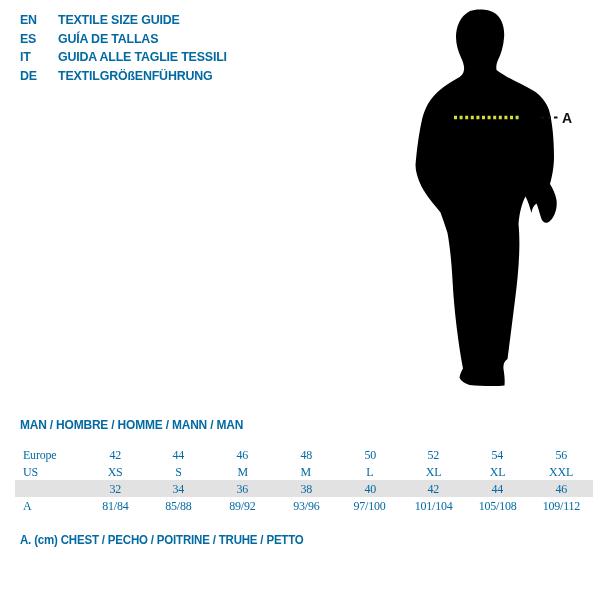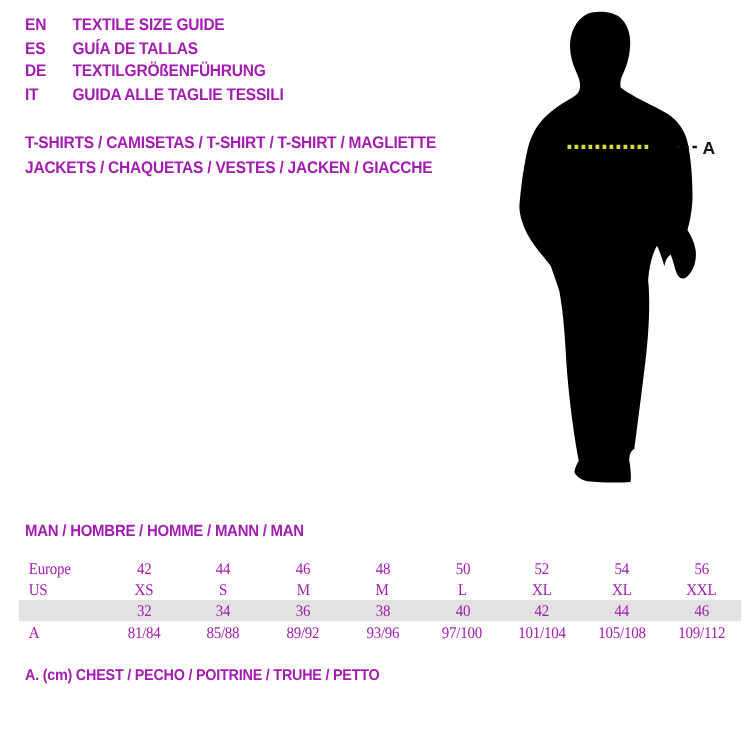--- a/index.html
+++ b/index.html
@@ -1,18 +1,18 @@
 <!DOCTYPE html>
 <html><head>
 <meta charset="utf-8">
 <style>
   html,body{margin:0;padding:0;background:#fff;}
   .canvas{
     position:relative;width:600px;height:600px;background:#ffffff;
-    font-family:"Liberation Sans",sans-serif;color:#a21caf;overflow:hidden;
+    font-family:"Liberation Sans",sans-serif;color:#0369a1;overflow:hidden;
   }
   .cond{display:inline-block;transform:scaleX(0.92);transform-origin:0 50%;letter-spacing:-0.2px;white-space:nowrap;}
   .cond-c{display:inline-block;transform:scaleX(0.92);transform-origin:50% 50%;letter-spacing:-0.2px;white-space:nowrap;}
 
   
   .lang-list{position:absolute;left:20px;top:11px;}
   .lang-row{display:flex;line-height:18.5px;font-size:13.5px;font-weight:bold;}
   .lang-code{width:38px;flex:0 0 38px;}
   
   .categories{position:absolute;left:20px;top:104px;font-size:13.5px;font-weight:bold;line-height:19.5px;}
@@ -41,34 +41,30 @@
       <span class="lang-label cond">TEXTILE SIZE GUIDE</span>
     </div>
 
     <div class="lang-row">
       <span class="lang-code cond">ES</span>
       <span class="lang-label cond">GUÍA DE TALLAS</span>
     </div>
 
 
     <div class="lang-row">
+      <span class="lang-code cond">IT</span>
+      <span class="lang-label cond">GUIDA ALLE TAGLIE TESSILI</span>
+    </div>
+
+    <div class="lang-row">
       <span class="lang-code cond">DE</span>
       <span class="lang-label cond">TEXTILGRÖßENFÜHRUNG</span>
     </div>
-
-    <div class="lang-row">
-      <span class="lang-code cond">IT</span>
-      <span class="lang-label cond">GUIDA ALLE TAGLIE TESSILI</span>
-    </div>
   </div>
 
-  <div class="categories">
-    <div><span class="cond">T-SHIRTS / CAMISETAS / T-SHIRT / T-SHIRT / MAGLIETTE</span></div>
-    <div><span class="cond">JACKETS / CHAQUETAS / VESTES / JACKEN / GIACCHE</span></div>
-  </div>
 
   <svg class="figure-svg" viewBox="0 0 600 600" aria-hidden="true">
     <path d="M 470 11
          C 476 8.5 490 8.5 496 14
          C 502 19 505 28 504 38
          C 503.5 46 501 54 498 60
          C 496.5 63.5 496 66 496.5 70
          C 507 78 522 84 534 91
          C 541 95.5 546 102 549 110
          C 552.5 122 554 141 554 157

